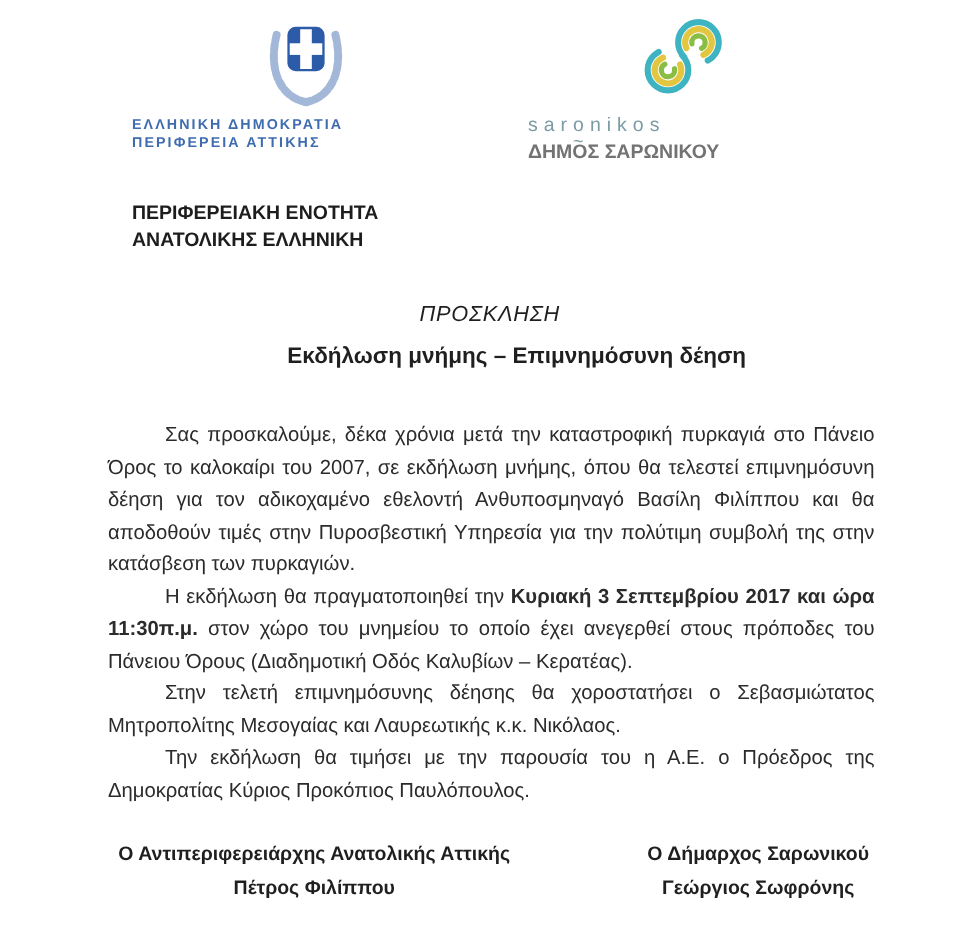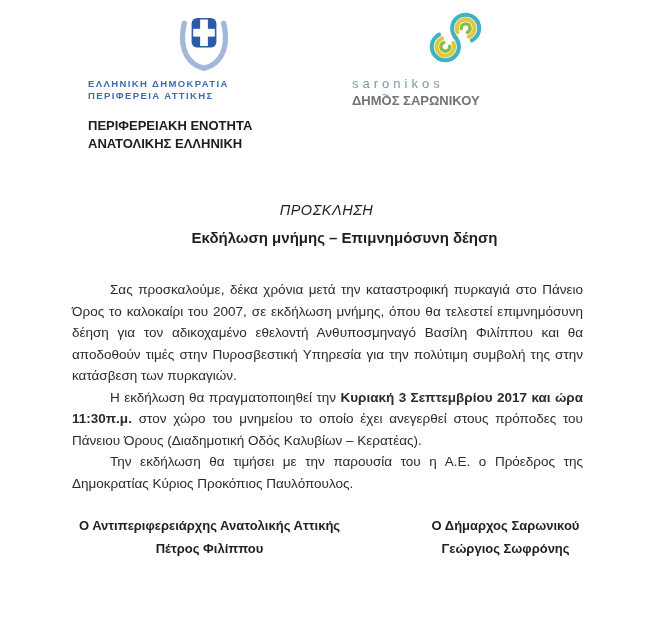--- a/index.html
+++ b/index.html
@@ -16,21 +16,21 @@
   .col{position:absolute;top:8px;text-align:left;}
   .col-left{left:88px;width:232px;}
   .col-right{left:352px;width:205px;}
   .emblem-wrap{height:64px;margin-bottom:6px;}
   .authority{
     color:#3f6cb0;
     font-size:9.5px;font-weight:bold;letter-spacing:1.4px;
     line-height:12px;white-space:nowrap;
   }
   .org-left{
-    margin-top:15px;
+    margin-top:31px;
     font-size:13px;font-weight:bold;color:#1d1d1d;
     line-height:18px;white-space:nowrap;
   }
   .logo-wrap{height:62px;margin-bottom:4px;}
   .wordmark{
     position:relative;display:inline-block;
     color:#7b9aa4;font-size:13px;letter-spacing:4px;
     line-height:14px;
   }
   .wordmark .tilde{
@@ -126,20 +126,21 @@
   </div>
 
   <div class="title-block">
     <div class="doc-title">ΠΡΟΣΚΛΗΣΗ</div>
     <div class="doc-subtitle">Εκδήλωση μνήμης – Επιμνημόσυνη δέηση</div>
   </div>
 
   <div class="body-text">
     <p>Σας προσκαλούμε, δέκα χρόνια μετά την καταστροφική πυρκαγιά στο Πάνειο Όρος το καλοκαίρι του 2007, σε εκδήλωση μνήμης, όπου θα τελεστεί επιμνημόσυνη δέηση για τον αδικοχαμένο εθελοντή Ανθυποσμηναγό Βασίλη Φιλίππου και θα αποδοθούν τιμές στην Πυροσβεστική Υπηρεσία για την πολύτιμη συμβολή της στην κατάσβεση των πυρκαγιών.</p>
     <p><span>Η εκδήλωση θα πραγματοποιηθεί την </span><span class="b">Κυριακή 3 Σεπτεμβρίου 2017 και ώρα 11:30π.μ.</span><span> στον χώρο του μνημείου το οποίο έχει ανεγερθεί στους πρόποδες του Πάνειου Όρους (Διαδημοτική Οδός Καλυβίων – Κερατέας).</span></p>
+    <p>Στην τελετή επιμνημόσυνης δέησης θα χοροστατήσει ο Σεβασμιώτατος Μητροπολίτης Μεσογαίας και Λαυρεωτικής κ.κ. Νικόλαος.</p>
     <p>Την εκδήλωση θα τιμήσει με την παρουσία του η Α.Ε. ο Πρόεδρος της Δημοκρατίας Κύριος Προκόπιος Παυλόπουλος.</p>
   </div>
 
   <div class="signatures">
     <div class="sig sig-left">
       <div>Ο Αντιπεριφερειάρχης Ανατολικής Αττικής</div>
       <div>Πέτρος Φιλίππου</div>
     </div>
     <div class="sig sig-right">
       <div>Ο Δήμαρχος Σαρωνικού</div>

